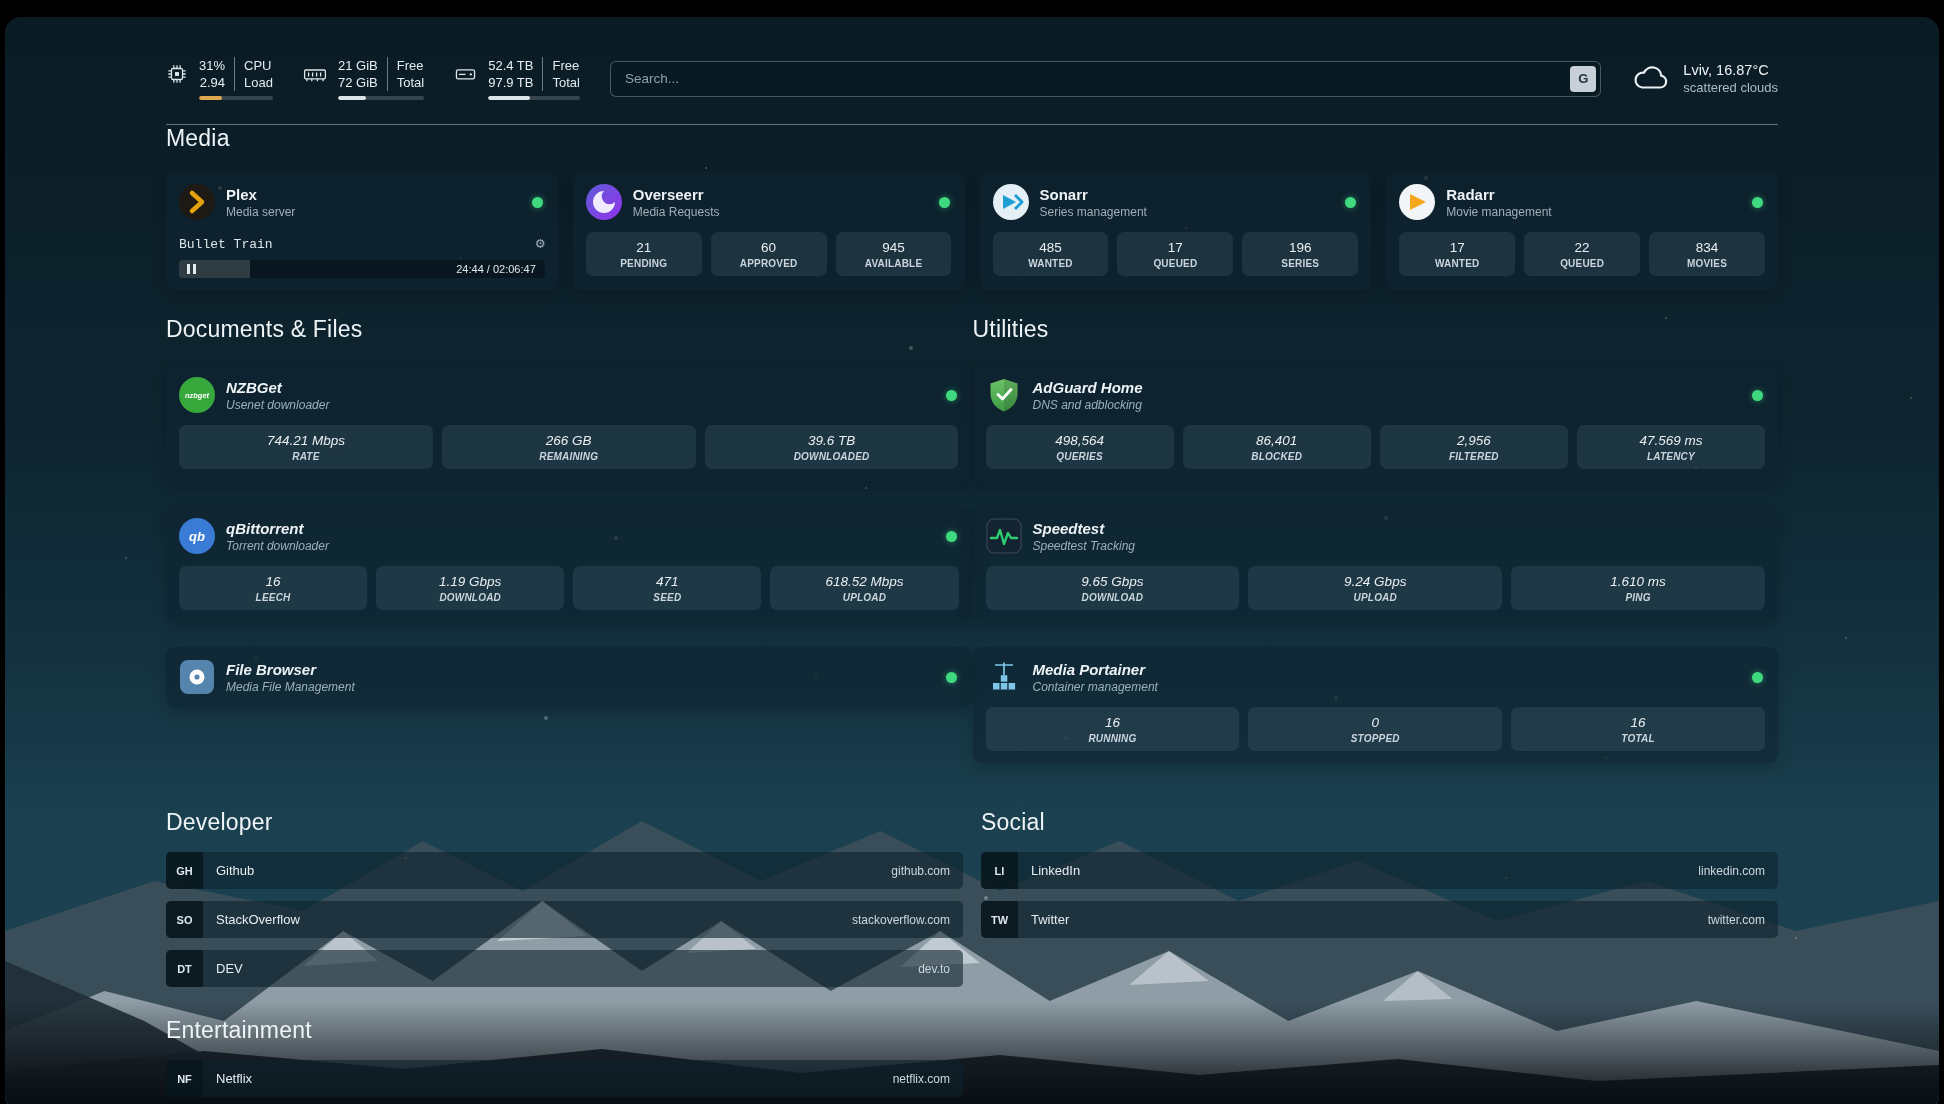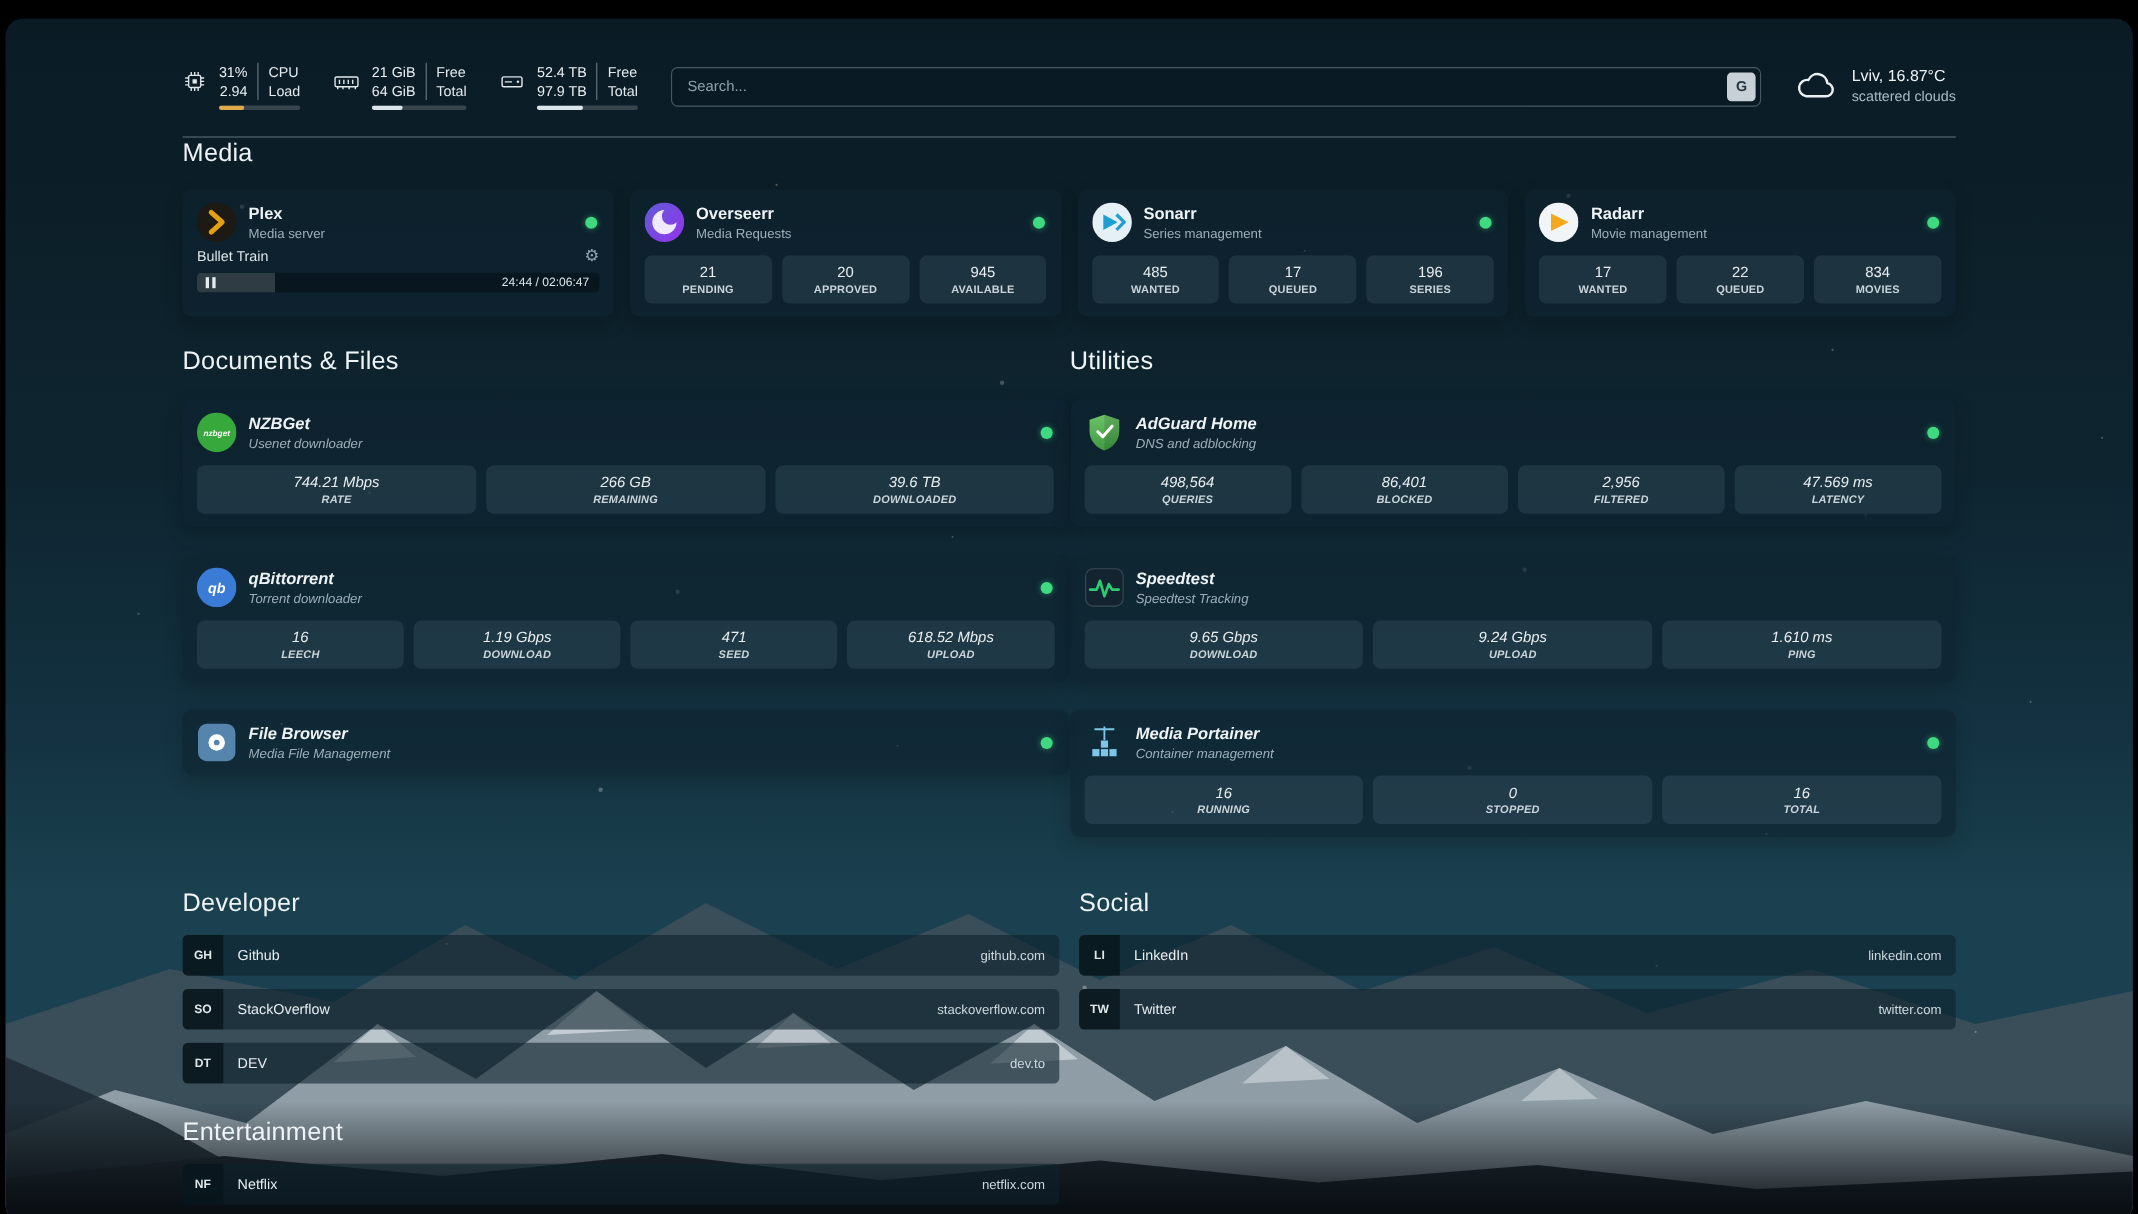--- a/index.html
+++ b/index.html
@@ -69,21 +69,21 @@
   .status-dot { width:11px; height:11px; border-radius:50%; background:#3fd97f; box-shadow:0 0 6px rgba(63,217,127,.5); flex:none; margin-right:2px; }
 
   .stats-row { display:grid; gap:9px; margin-top:12px; }
   .stats-3 { grid-template-columns:repeat(3,1fr); }
   .stats-4 { grid-template-columns:repeat(4,1fr); }
   .stat { background:rgba(173,205,221,.10); border-radius:7px; text-align:center; padding:8px 3px 7px; }
   .stat-value { font-size:13.5px; color:#e9eff2; }
   .stat-label { font-size:10px; font-weight:700; color:#c9d5db; margin-top:3px; letter-spacing:.2px; }
 
   
-  .plex-row2 { display:flex; justify-content:space-between; align-items:flex-end; margin-top:5px; }
+  .plex-row2 { display:flex; justify-content:space-between; align-items:flex-end; margin-top:17px;font-family:Liberation Mono, monospace; }
   .plex-title { font-size:13px; color:#dde6ea; }
   .gear { color:#93a6b0; font-size:15px; cursor:pointer; line-height:1; }
   .plex-bar { margin-top:8px; height:18px; background:rgba(5,15,20,.55); border-radius:4px; position:relative; display:flex; align-items:center; overflow:hidden; }
   .plex-fill { position:absolute; left:0; top:0; bottom:0; background:rgba(255,255,255,.16); }
   .pause-btn { width:9px; height:10px; border-left:3px solid #e4ebee; border-right:3px solid #e4ebee; margin-left:8px; z-index:1; cursor:pointer; }
   .plex-time { position:absolute; right:9px; font-size:11px; color:#dfe7ea; }
 
   .two-col { display:grid; grid-template-columns:1fr 1fr; gap:1px; margin-top:26px; }
   .col h2 { margin-bottom:22px; }
   .col .app-card { margin-bottom:25px;font-style:italic; }
@@ -149,21 +149,21 @@
         <span class="w-icon">
           <svg width="24" height="22" viewBox="0 0 30 24" fill="none" stroke="#dfe7ea" stroke-width="1.6">
             <rect x="2" y="7" width="26" height="11" rx="1.5"></rect>
               <path d="M7 10v5 M12 10v5 M17 10v5 M22 10v5 M5 18v3 M11 18v3 M18 18v3 M25 18v3"></path>
           </svg>
         </span>
         <div>
           <div class="w-rows">
             <span class="w-val">21 GiB</span>
             <span class="w-lab">Free</span>
-            <span class="w-val">64 GiB</span>
+            <span class="w-val">72 GiB</span>
             <span class="w-lab">Total</span>
           </div>
           <div class="w-bar">
               <div class="w-fill" style="width: 33%;"></div>
             </div>
         </div>
       </div>
 
       <div class="widget">
         <span class="w-icon">
@@ -254,21 +254,21 @@
             <div class="app-sub">Media Requests</div>
           </div>
           <div class="status-dot"></div>
         </div>
         <div class="stats-row stats-3">
           <div class="stat">
             <div class="stat-value">21</div>
               <div class="stat-label">PENDING</div>
             </div>
           <div class="stat">
-            <div class="stat-value">20</div>
+            <div class="stat-value">60</div>
               <div class="stat-label">APPROVED</div>
             </div>
           <div class="stat">
             <div class="stat-value">945</div>
               <div class="stat-label">AVAILABLE</div>
             </div>
         </div>
       </div>
 
       <div class="app-card">

